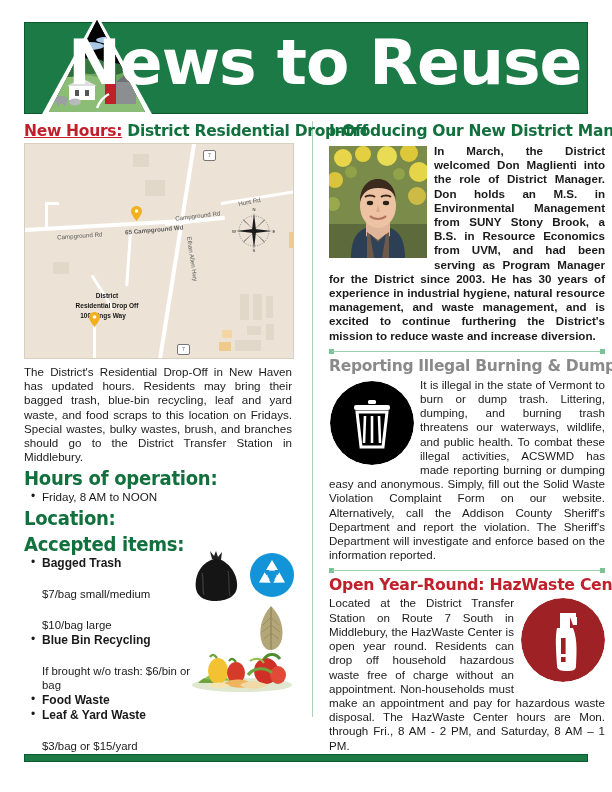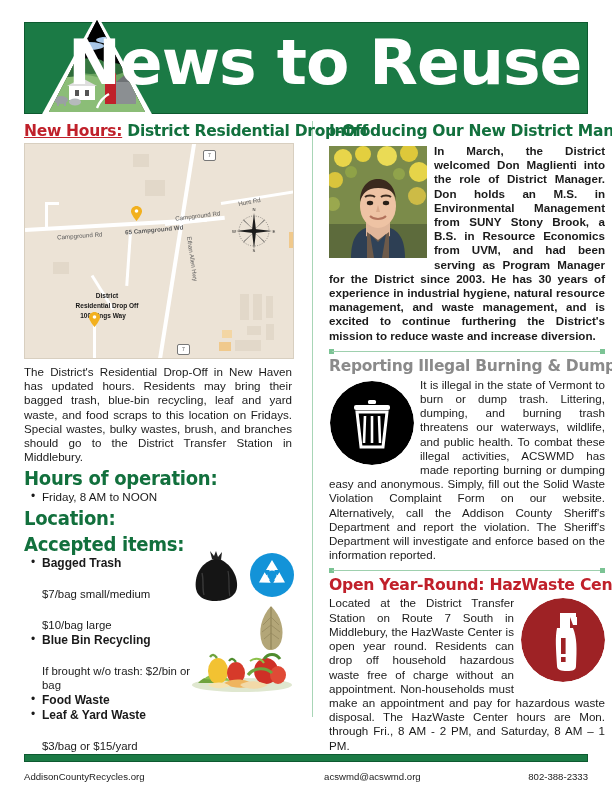--- a/index.html
+++ b/index.html
@@ -239,21 +239,21 @@
       <div style="position:relative;margin-top:4px;">
         <div class="sub-green">Accepted items:</div>
         <ul class="bl" style="width:168px;">
           <li>
             <span class="itm-title">Bagged Trash</span>
             <span class="itm-sub">$7/bag small/medium</span>
             <span class="itm-sub">$10/bag large</span>
           </li>
           <li>
             <span class="itm-title">Blue Bin Recycling</span>
-            <span class="itm-sub">If brought w/o trash: $2/bin or bag</span>
+            <span class="itm-sub">If brought w/o trash: $6/bin or bag</span>
           </li>
           <li>
             <span class="itm-title">Food Waste</span>
           </li>
           <li>
             <span class="itm-title">Leaf &amp; Yard Waste</span>
             <span class="itm-sub">$3/bag or $15/yard</span>
           </li>
         </ul>
 
@@ -383,18 +383,13 @@
             <rect x="40" y="40" width="4.6" height="16" fill="#9e2225"></rect>
             <rect x="40" y="59" width="4.6" height="5" fill="#9e2225"></rect>
           </svg>
         </div>
         <div class="body-txt jf">Located at the District Transfer Station on Route 7 South in Middlebury, the HazWaste Center is open year round. Residents can drop off household hazardous waste free of charge without an appointment. Non-households must make an appointment and pay for hazardous waste disposal. The HazWaste Center hours are Mon. through Fri., 8 AM - 2 PM, and Saturday, 8 AM – 1 PM.</div>
       </div>
     </div>
   </div>
 
   <div class="footbar"></div>
-  <div class="footrow">
-    <span>AddisonCountyRecycles.org</span>
-    <span class="mid">acswmd@acswmd.org</span>
-    <span>802-388-2333</span>
-  </div>
 </div>
 
 </body></html>

